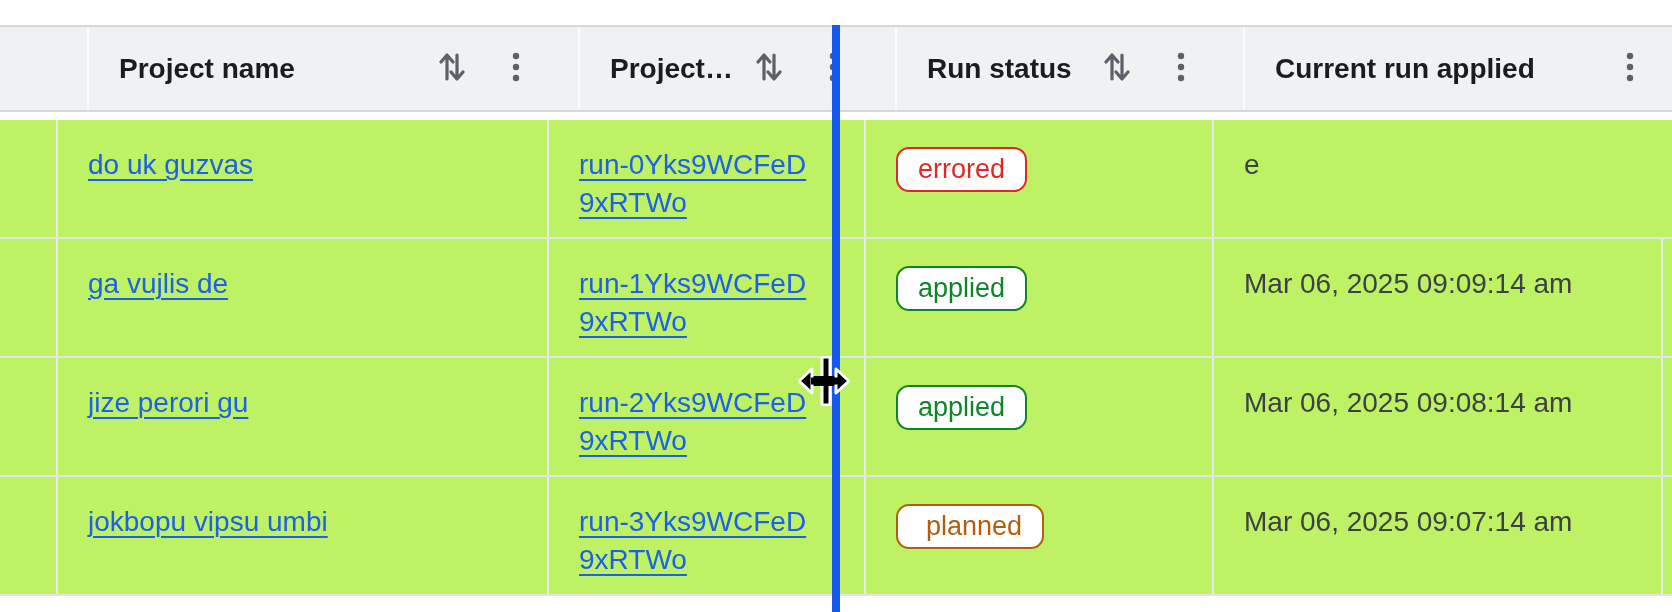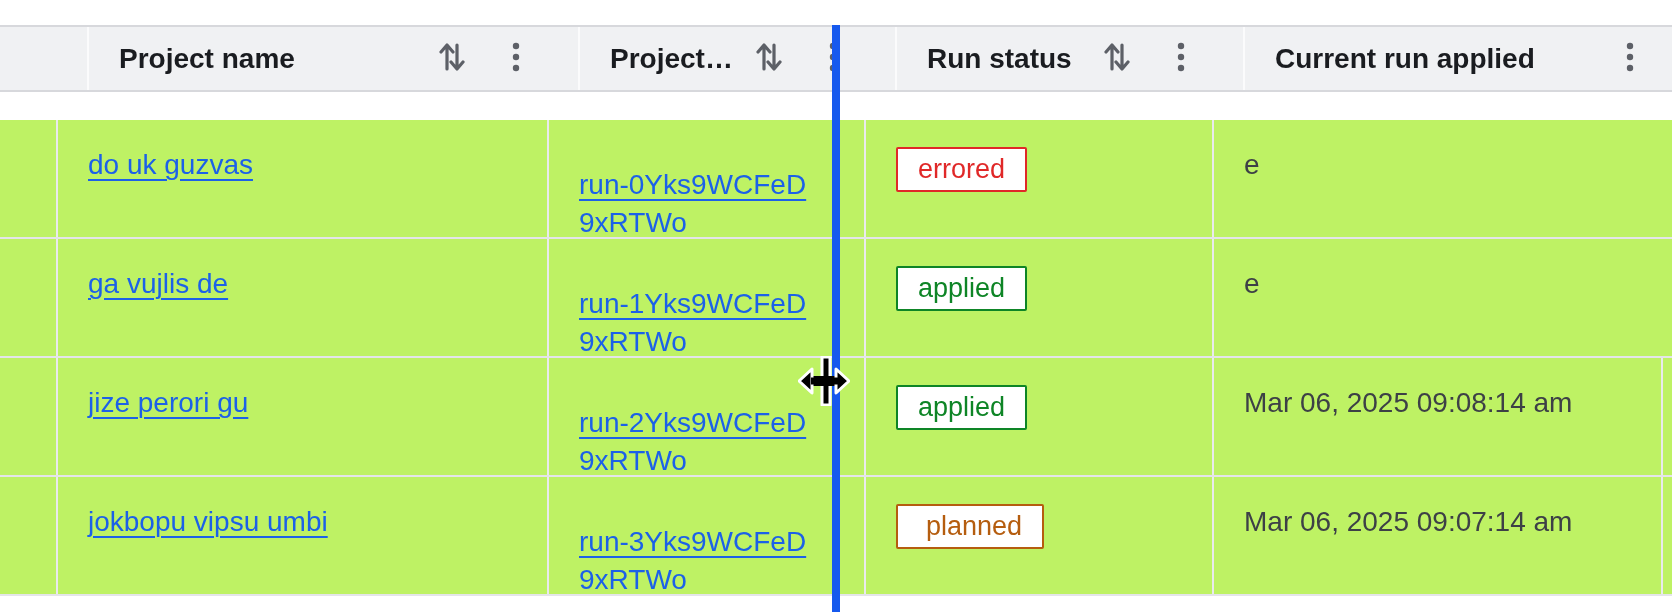--- a/index.html
+++ b/index.html
@@ -2,21 +2,21 @@
 <html><head>
 <meta charset="utf-8">
 <style>
   html,body{margin:0;padding:0;background:#fff;}
   .screen{
     position:relative;width:1672px;height:612px;overflow:hidden;background:#fff;
     font-family:"Liberation Sans","DejaVu Sans",sans-serif;
   }
   
   .thead{
-    position:absolute;left:0;top:25px;width:1672px;height:67px;
+    position:absolute;left:0;top:25px;width:1672px;height:87px;
     display:flex;background:#f0f1f3;box-sizing:border-box;
     border-top:2px solid #d7d8dc;border-bottom:2px solid #d7d8dc;
   }
   .th{
     display:flex;align-items:center;box-sizing:border-box;
     padding:0 57px 0 30px;border-left:2px solid #fbfbfc;overflow:hidden;white-space:nowrap;
   }
   .th:first-child{border-left:none;}
   .th-label{
     flex:1 1 auto;font-size:28px;font-weight:700;color:#1a1c20;overflow:hidden;white-space:nowrap;
@@ -35,25 +35,25 @@
   .c0{width:28px;flex:0 0 auto;}
   .c1{width:491px;flex:0 0 auto;}
   .c2{width:317px;flex:0 0 auto;}
   .c3{width:348px;flex:0 0 auto;}
   .c4{width:449px;flex:0 0 auto;}
   .c5{flex:1 1 auto;}
   .link{
     color:#1c61e8;text-decoration:underline;text-decoration-thickness:2px;text-underline-offset:5px;
     cursor:pointer;
   }
-  .run-link{display:inline-block;max-width:236px;word-break:break-all;margin-top:20px;}
+  .run-link{display:inline-block;max-width:236px;word-break:break-all;}
   .plain{color:#3d4046;}
   .badge{
     display:inline-block;margin-top:1px;height:45px;line-height:41px;box-sizing:border-box;
-    padding:0 20px;border:2px solid;border-radius:2px;font-size:27px;background:#fff;
+    padding:0 20px;border:2px solid;border-radius:13px;font-size:27px;background:#fff;
   }
   .badge--critical{color:#e02828;border-color:#e02828;}
   .badge--success{color:#0e8526;border-color:#0e8526;}
   .badge--warning{color:#b55d0f;border-color:#b55d0f;padding-left:28px;}
   
   .resize-line{position:absolute;left:832px;top:25px;width:8px;height:587px;background:#1659ee;z-index:5;}
   .resize-cursor{position:absolute;left:798px;top:356px;z-index:6;}
   .icon{display:inline-block;}
 </style>
 </head>
@@ -162,20 +162,21 @@
       <div class="td c0"></div>
       <div class="td c1">
         <a class="link">ga vujlis de</a>
       </div>
       <div class="td c2">
         <a class="link run-link">run-1Yks9WCFeD9xRTWo</a>
       </div>
       <div class="td c3">
         <span class="badge badge--success">applied</span>
       </div>
+      <div class="td c4 plain">Mar 06, 2025 09:09:14 am</div>
       <div class="td c5 plain">e</div>
     </div>
 
     <div class="tr">
       <div class="td c0"></div>
       <div class="td c1">
         <a class="link">jize perori gu</a>
       </div>
       <div class="td c2">
         <a class="link run-link">run-2Yks9WCFeD9xRTWo</a>

